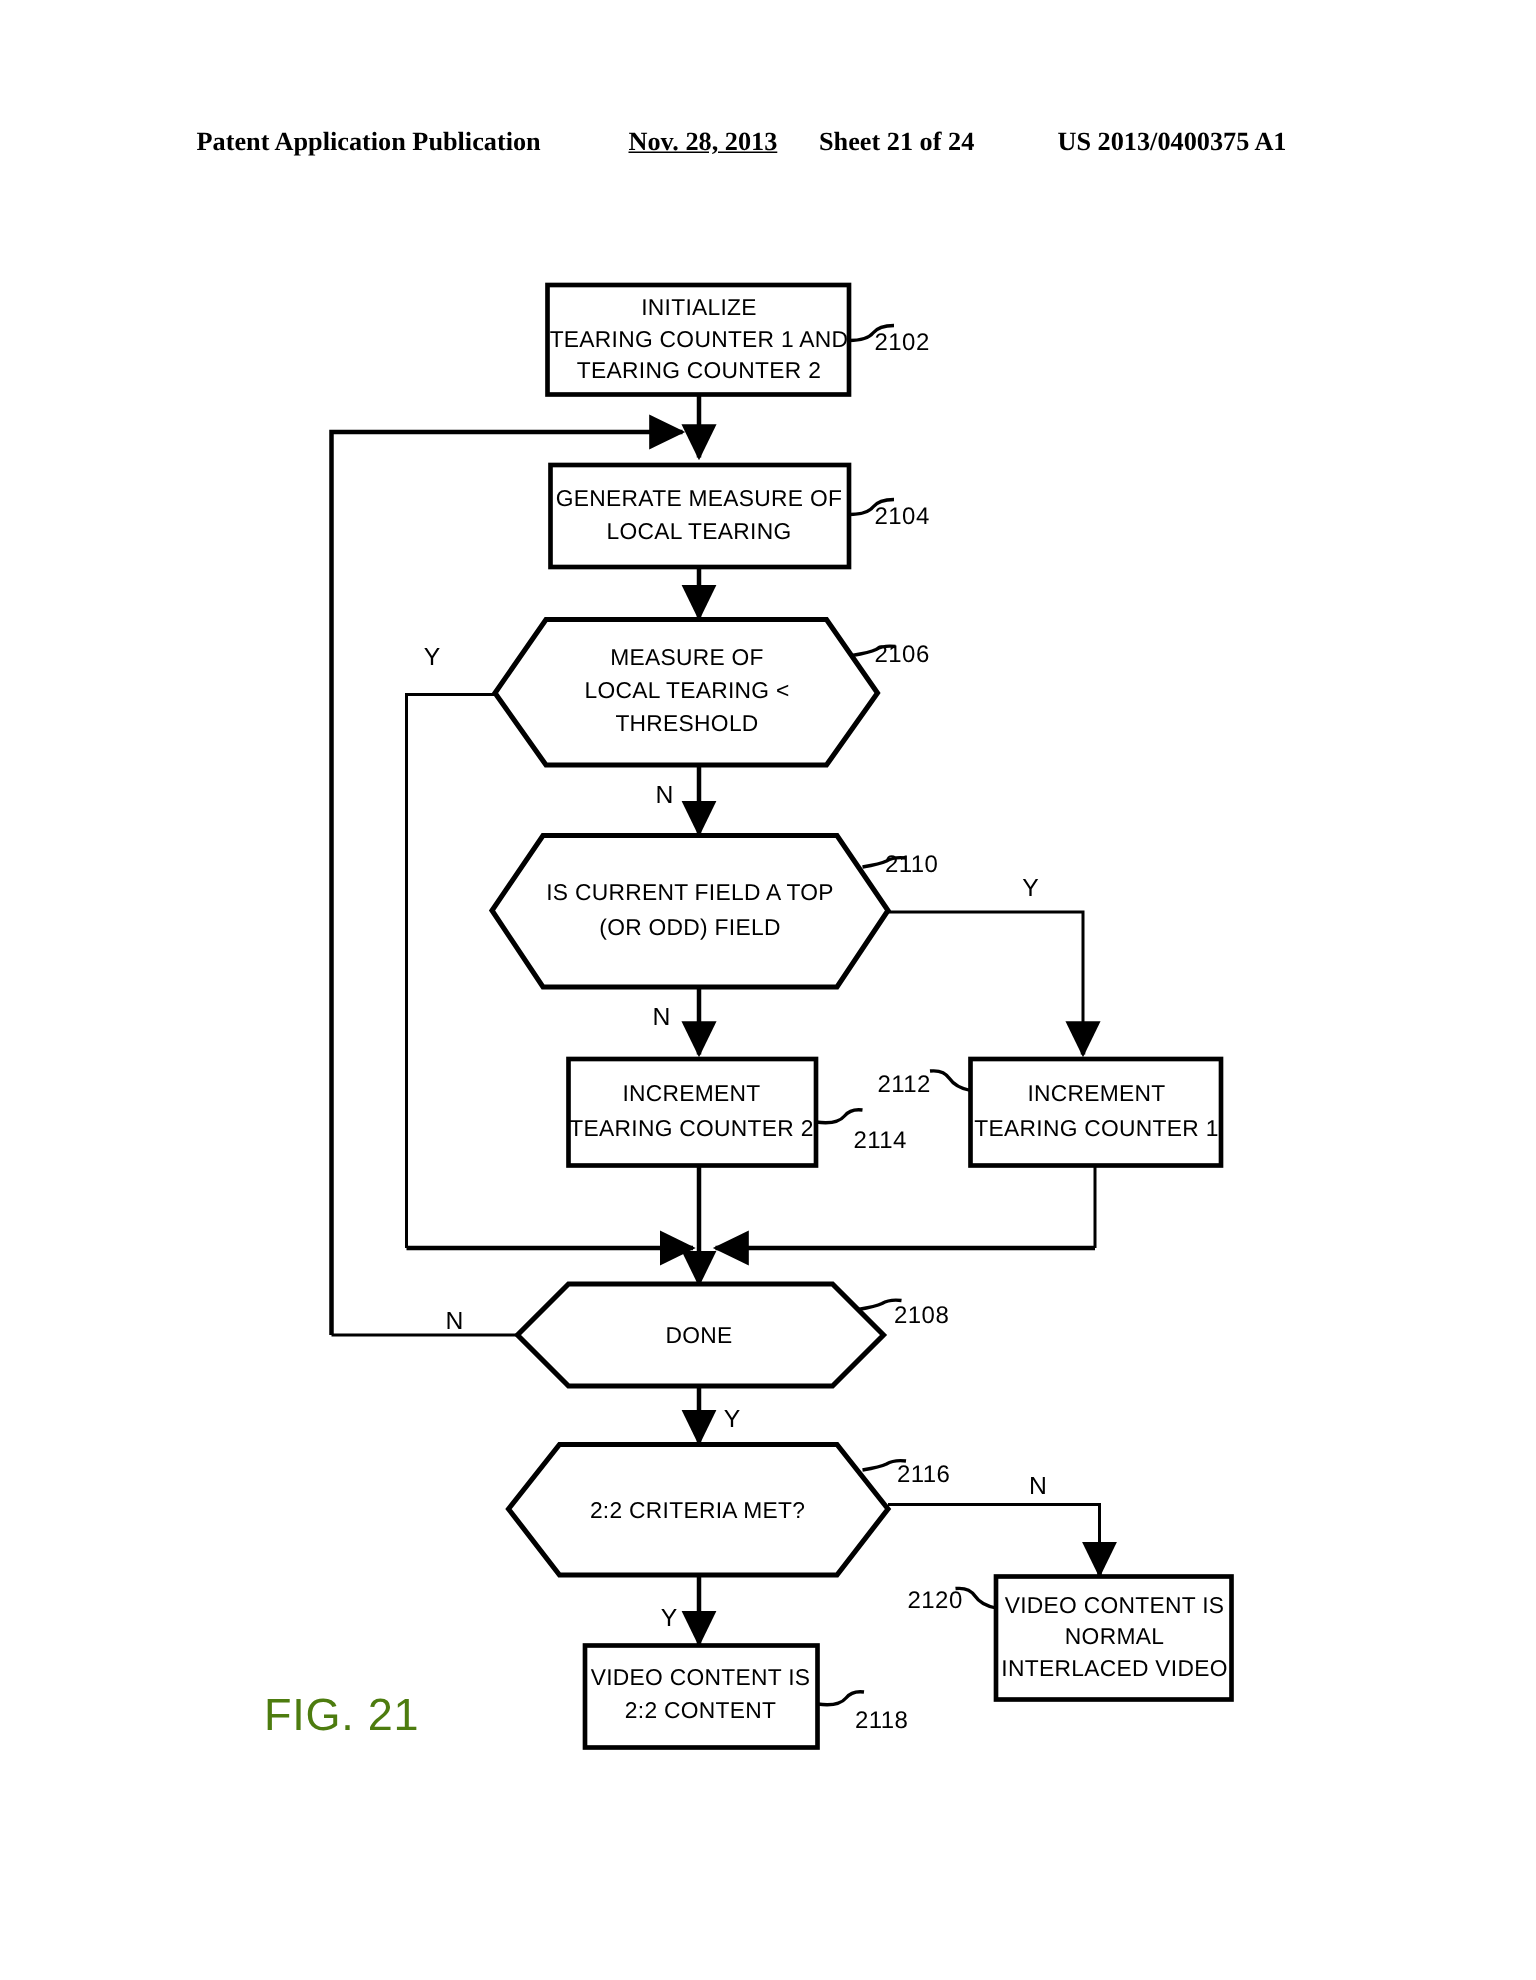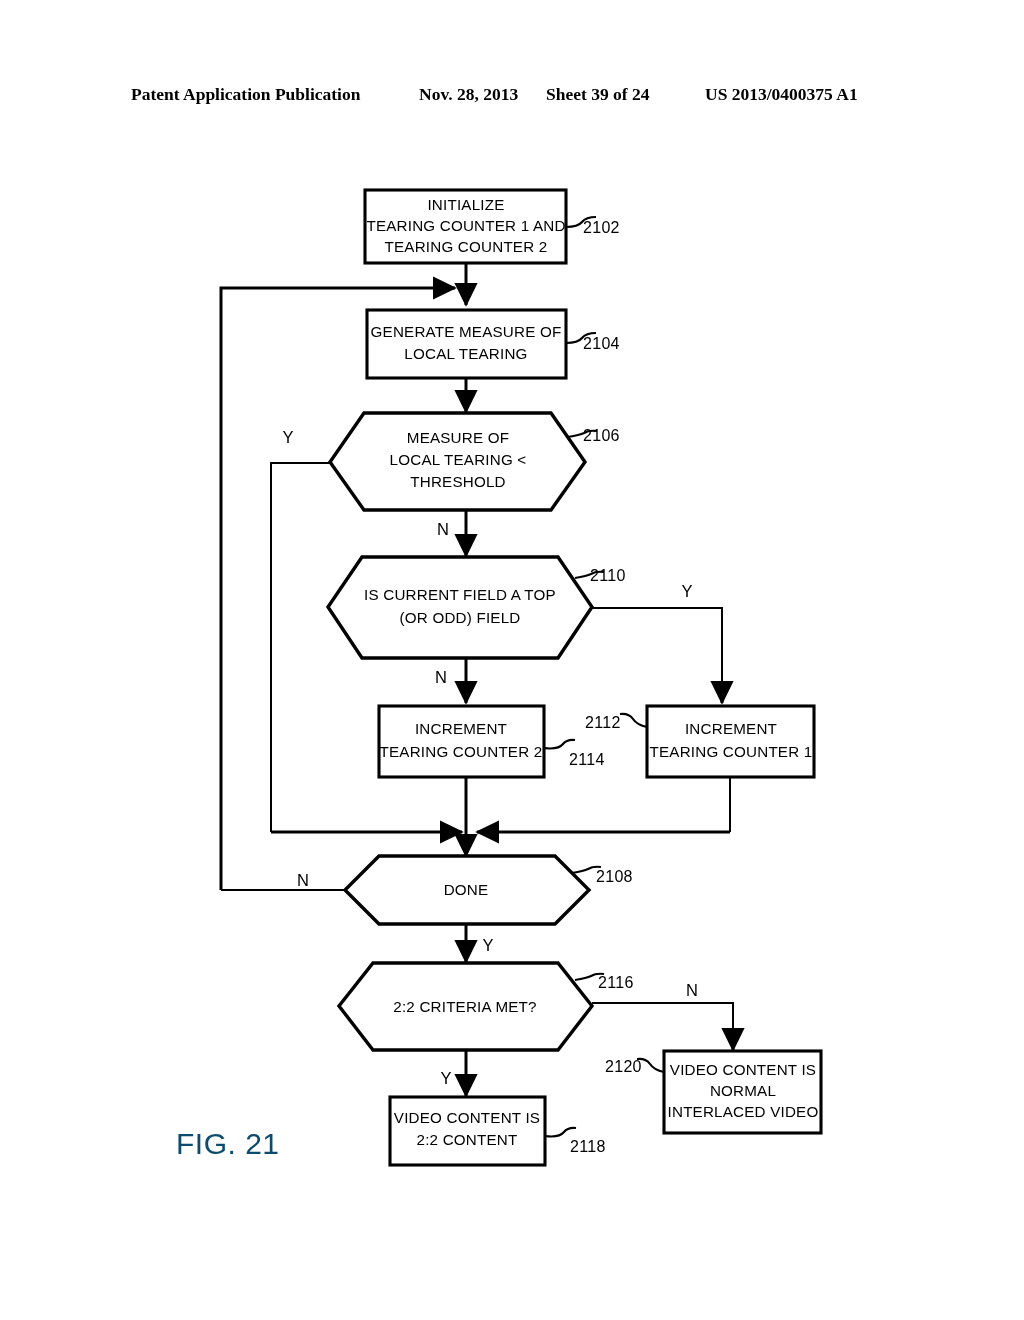--- a/index.html
+++ b/index.html
@@ -29,32 +29,32 @@
     width: 940px;
     height: 26px;
     font-family: "Liberation Serif", serif;
     font-weight: bold;
     font-size: 17.5px;
     color: #000;
     white-space: nowrap;
   }
   .header span { position: absolute; top: 0; }
   .hdr-pub   { left: 131px; }
-  .hdr-date  { left: 419px; }
+  .hdr-date  { left: 419px; text-decoration: underline; }
   .hdr-sheet { left: 546px; }
   .hdr-num   { left: 705px; }
 
   
   .fig-caption {
     position: absolute;
     left: 176px;
     top: 1127px;
     font-size: 30px;
     letter-spacing: 0.5px;
-    color: #0c4a6e;
+    color: #4d7c0f;
     white-space: nowrap;
   }
 
   
   #flow {
     position: absolute;
     left: 0;
     top: 0;
     width: 1024px;
     height: 1320px;
@@ -107,21 +107,21 @@
   }
 </style>
 </head>
 <body>
 
 <div id="page">
 
   <div class="header">
     <span class="hdr-pub">Patent Application Publication</span>
     <span class="hdr-date">Nov. 28, 2013</span>
-    <span class="hdr-sheet">Sheet 39 of 24</span>
+    <span class="hdr-sheet">Sheet 21 of 24</span>
     <span class="hdr-num">US 2013/0400375 A1</span>
   </div>
 
   <svg id="flow" viewBox="0 0 1024 1320">
     <defs>
       <marker id="arrow" markerWidth="9" markerHeight="9" refX="7.4" refY="4.5" orient="auto" markerUnits="strokeWidth">
         <path d="M0,0.6 L8,4.5 L0,8.4 z" fill="#000"></path>
       </marker>
     </defs>
 

